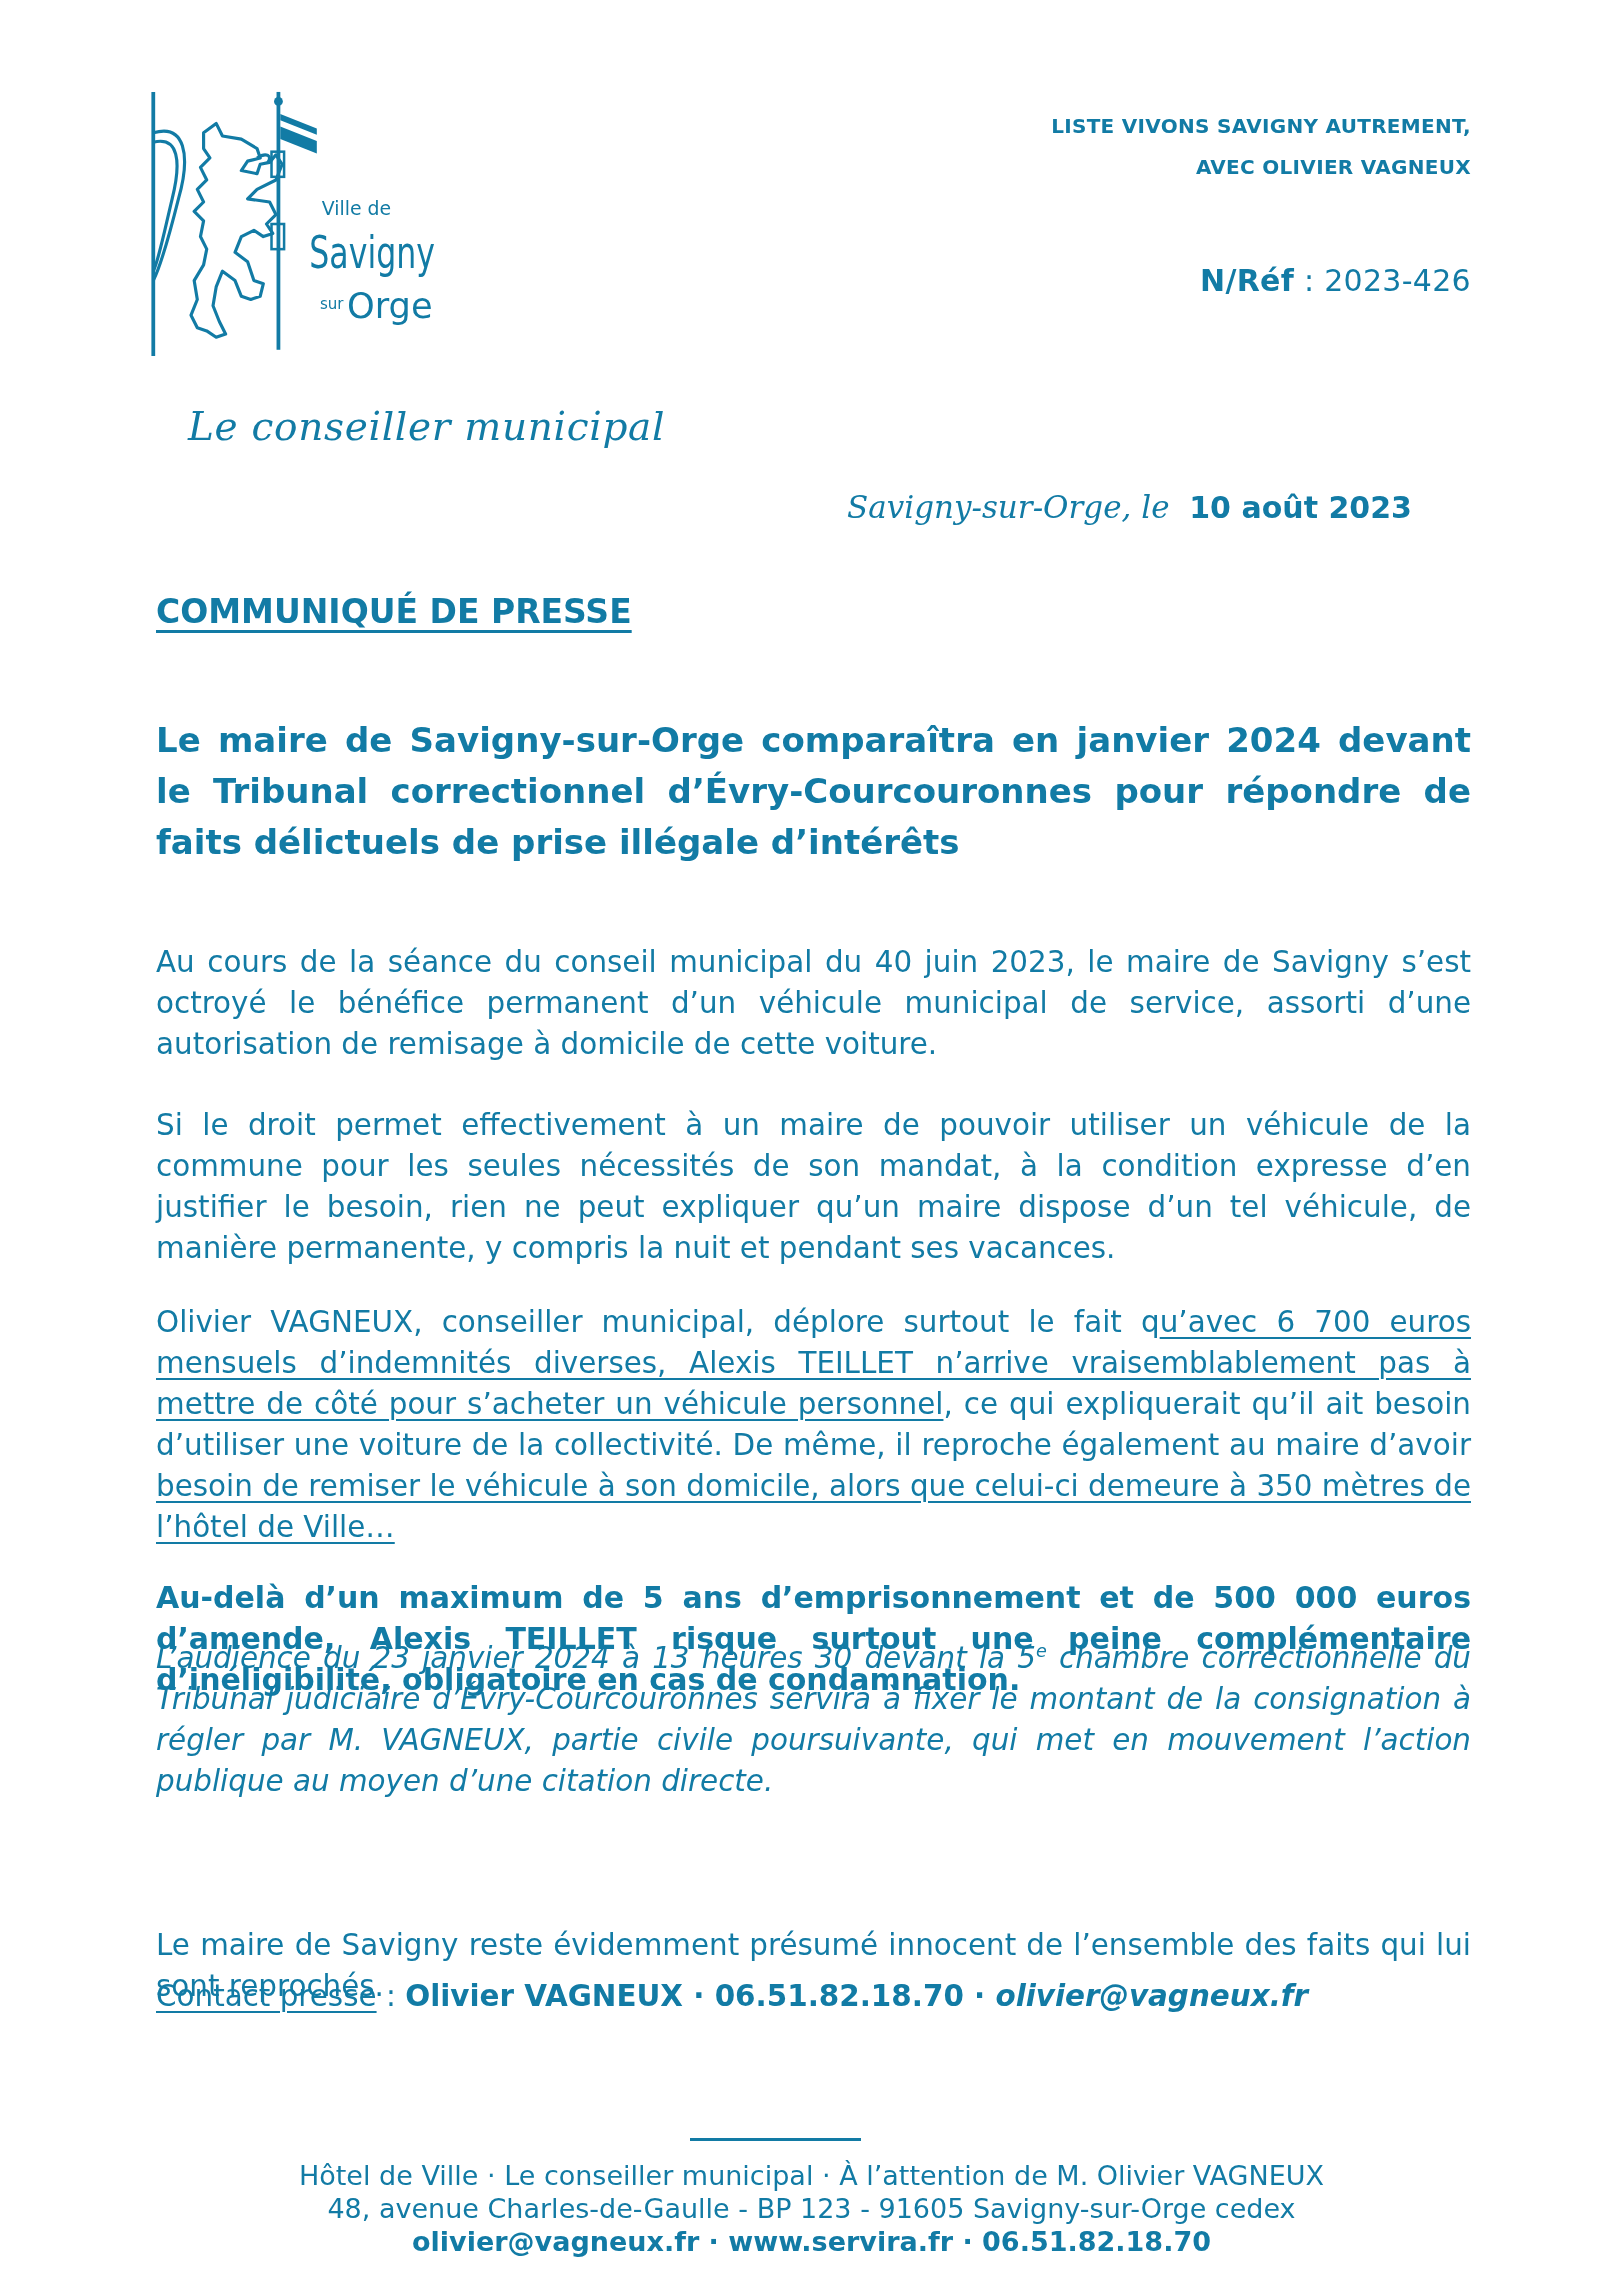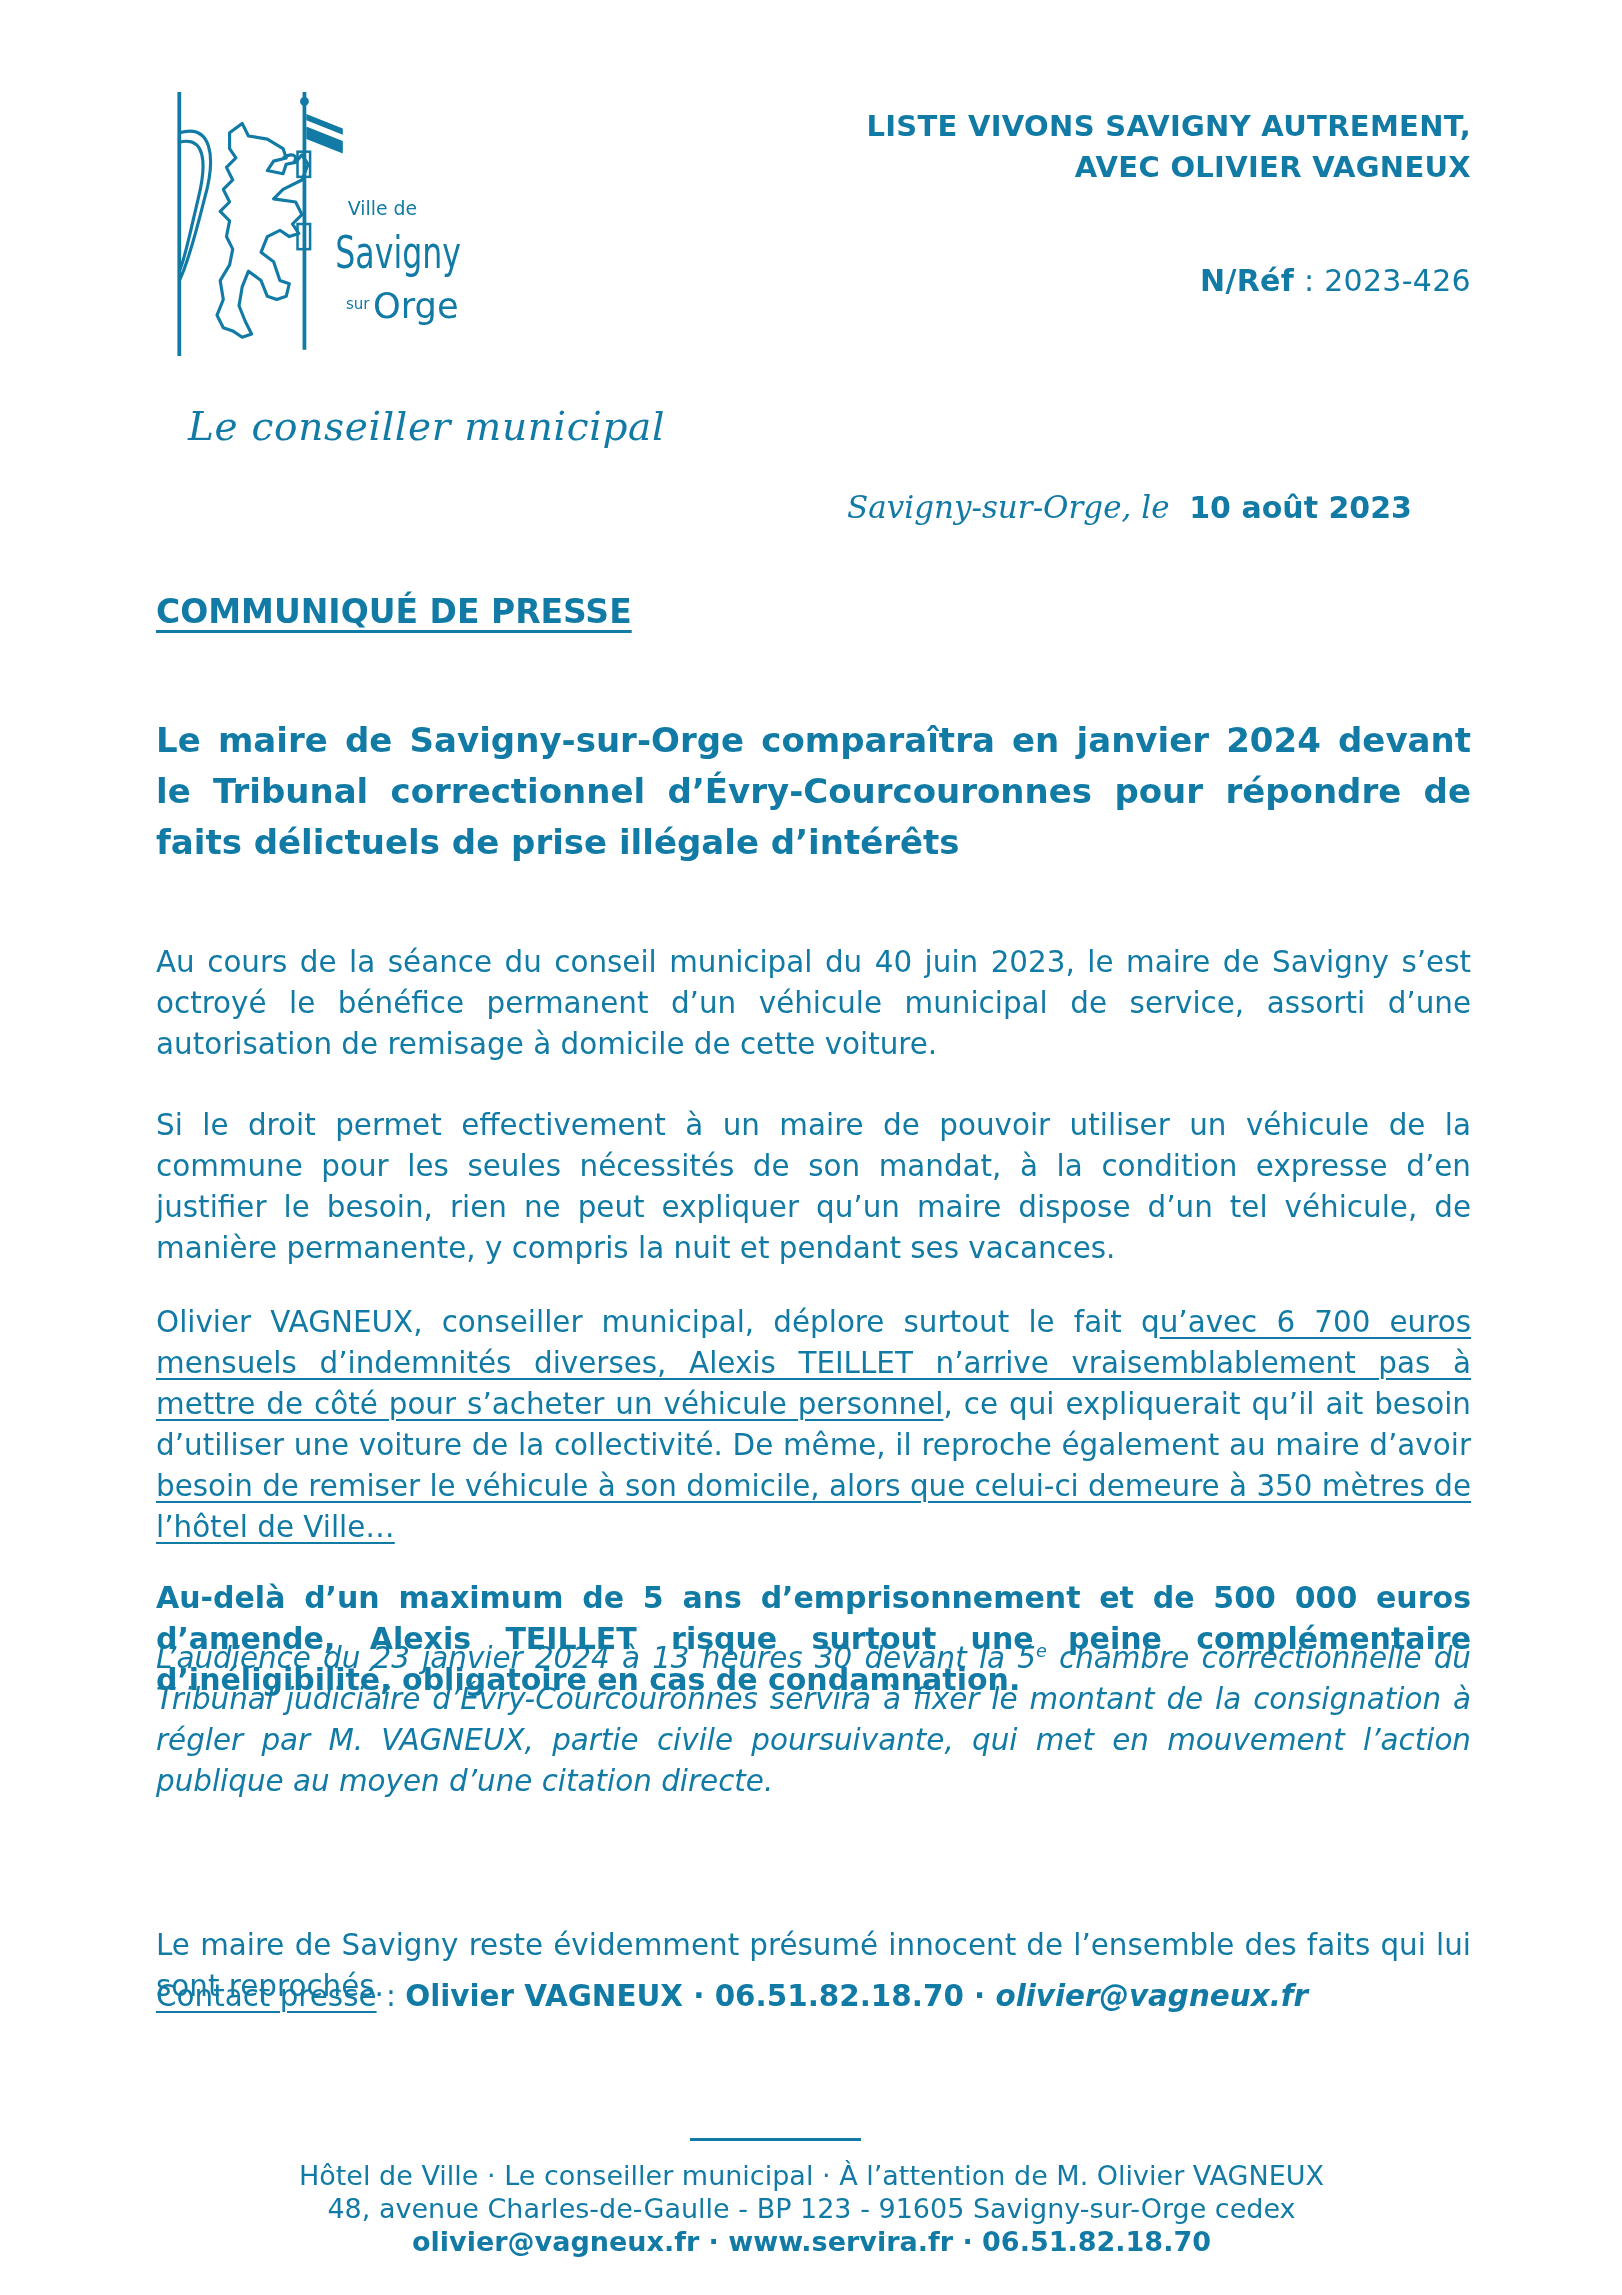--- a/index.html
+++ b/index.html
@@ -1,25 +1,25 @@
 <!DOCTYPE html>
 <html style="font-size:10.5px"><head>
   <meta charset="utf-8">
   <style>
     html, body { margin: 0; padding: 0; background: #ffffff; }
     body { width: 1623px; height: 2295px; position: relative; overflow: hidden;
            font-family: "DejaVu Sans", sans-serif; color: #127ba5; }
     .abs { position: absolute; }
 
     
-    #logo { left: 173px; top: 77px; width: 327px; height: 294px; }
+    #logo { left: 147px; top: 77px; width: 327px; height: 294px; }
     #logo svg { width: 100%; height: 100%; }
 
     
-    .hdr { right: 152px; text-align: right; font-weight: bold; font-size: 29px; letter-spacing: 0.3px; line-height: 41px; }
+    .hdr { right: 152px; text-align: right; font-weight: bold; font-size: 20px; letter-spacing: 0.3px; line-height: 41px; }
     #list-title { top: 106px; }
     #ref { top: 260px; font-size: 30px; }
     #ref .num { font-weight: normal; }
 
     
     .script { font-family: "DejaVu Serif", serif; font-style: italic; margin-left: 32px; }
     #role { left: 156px; top: 404px; font-size: 39px; letter-spacing: 0.7px; }
     #dateline { left: 815px; top: 489px; font-size: 31px; }
     #dateline .d { font-family: "DejaVu Sans", sans-serif; font-style: normal; font-weight: bold; font-size: 30px; }
 

